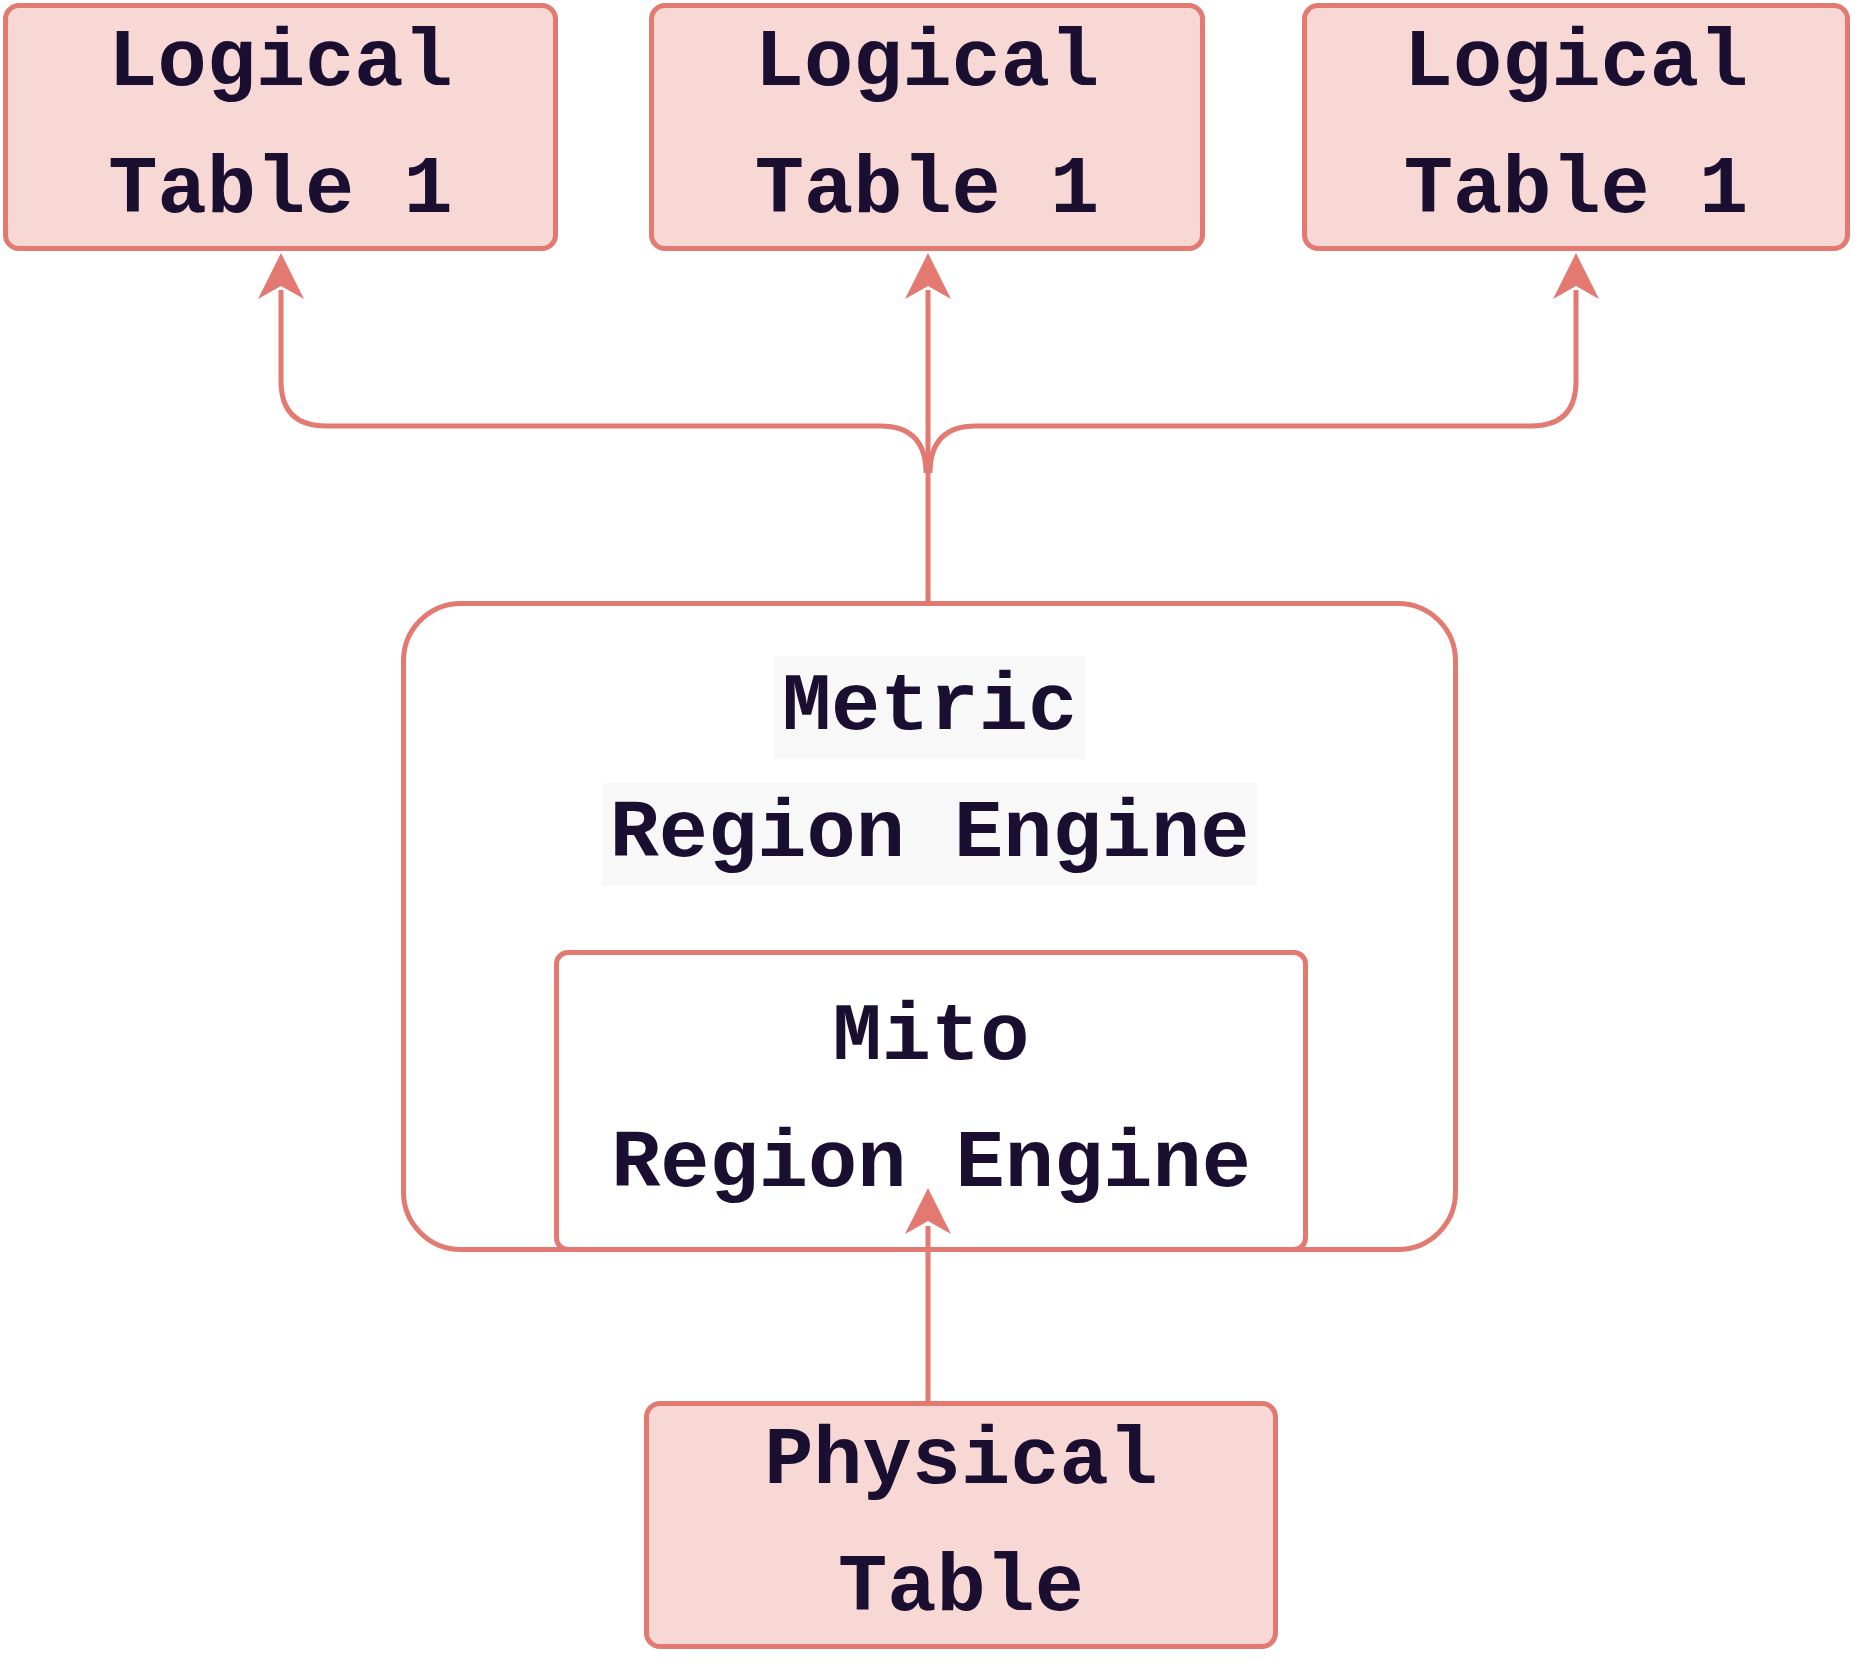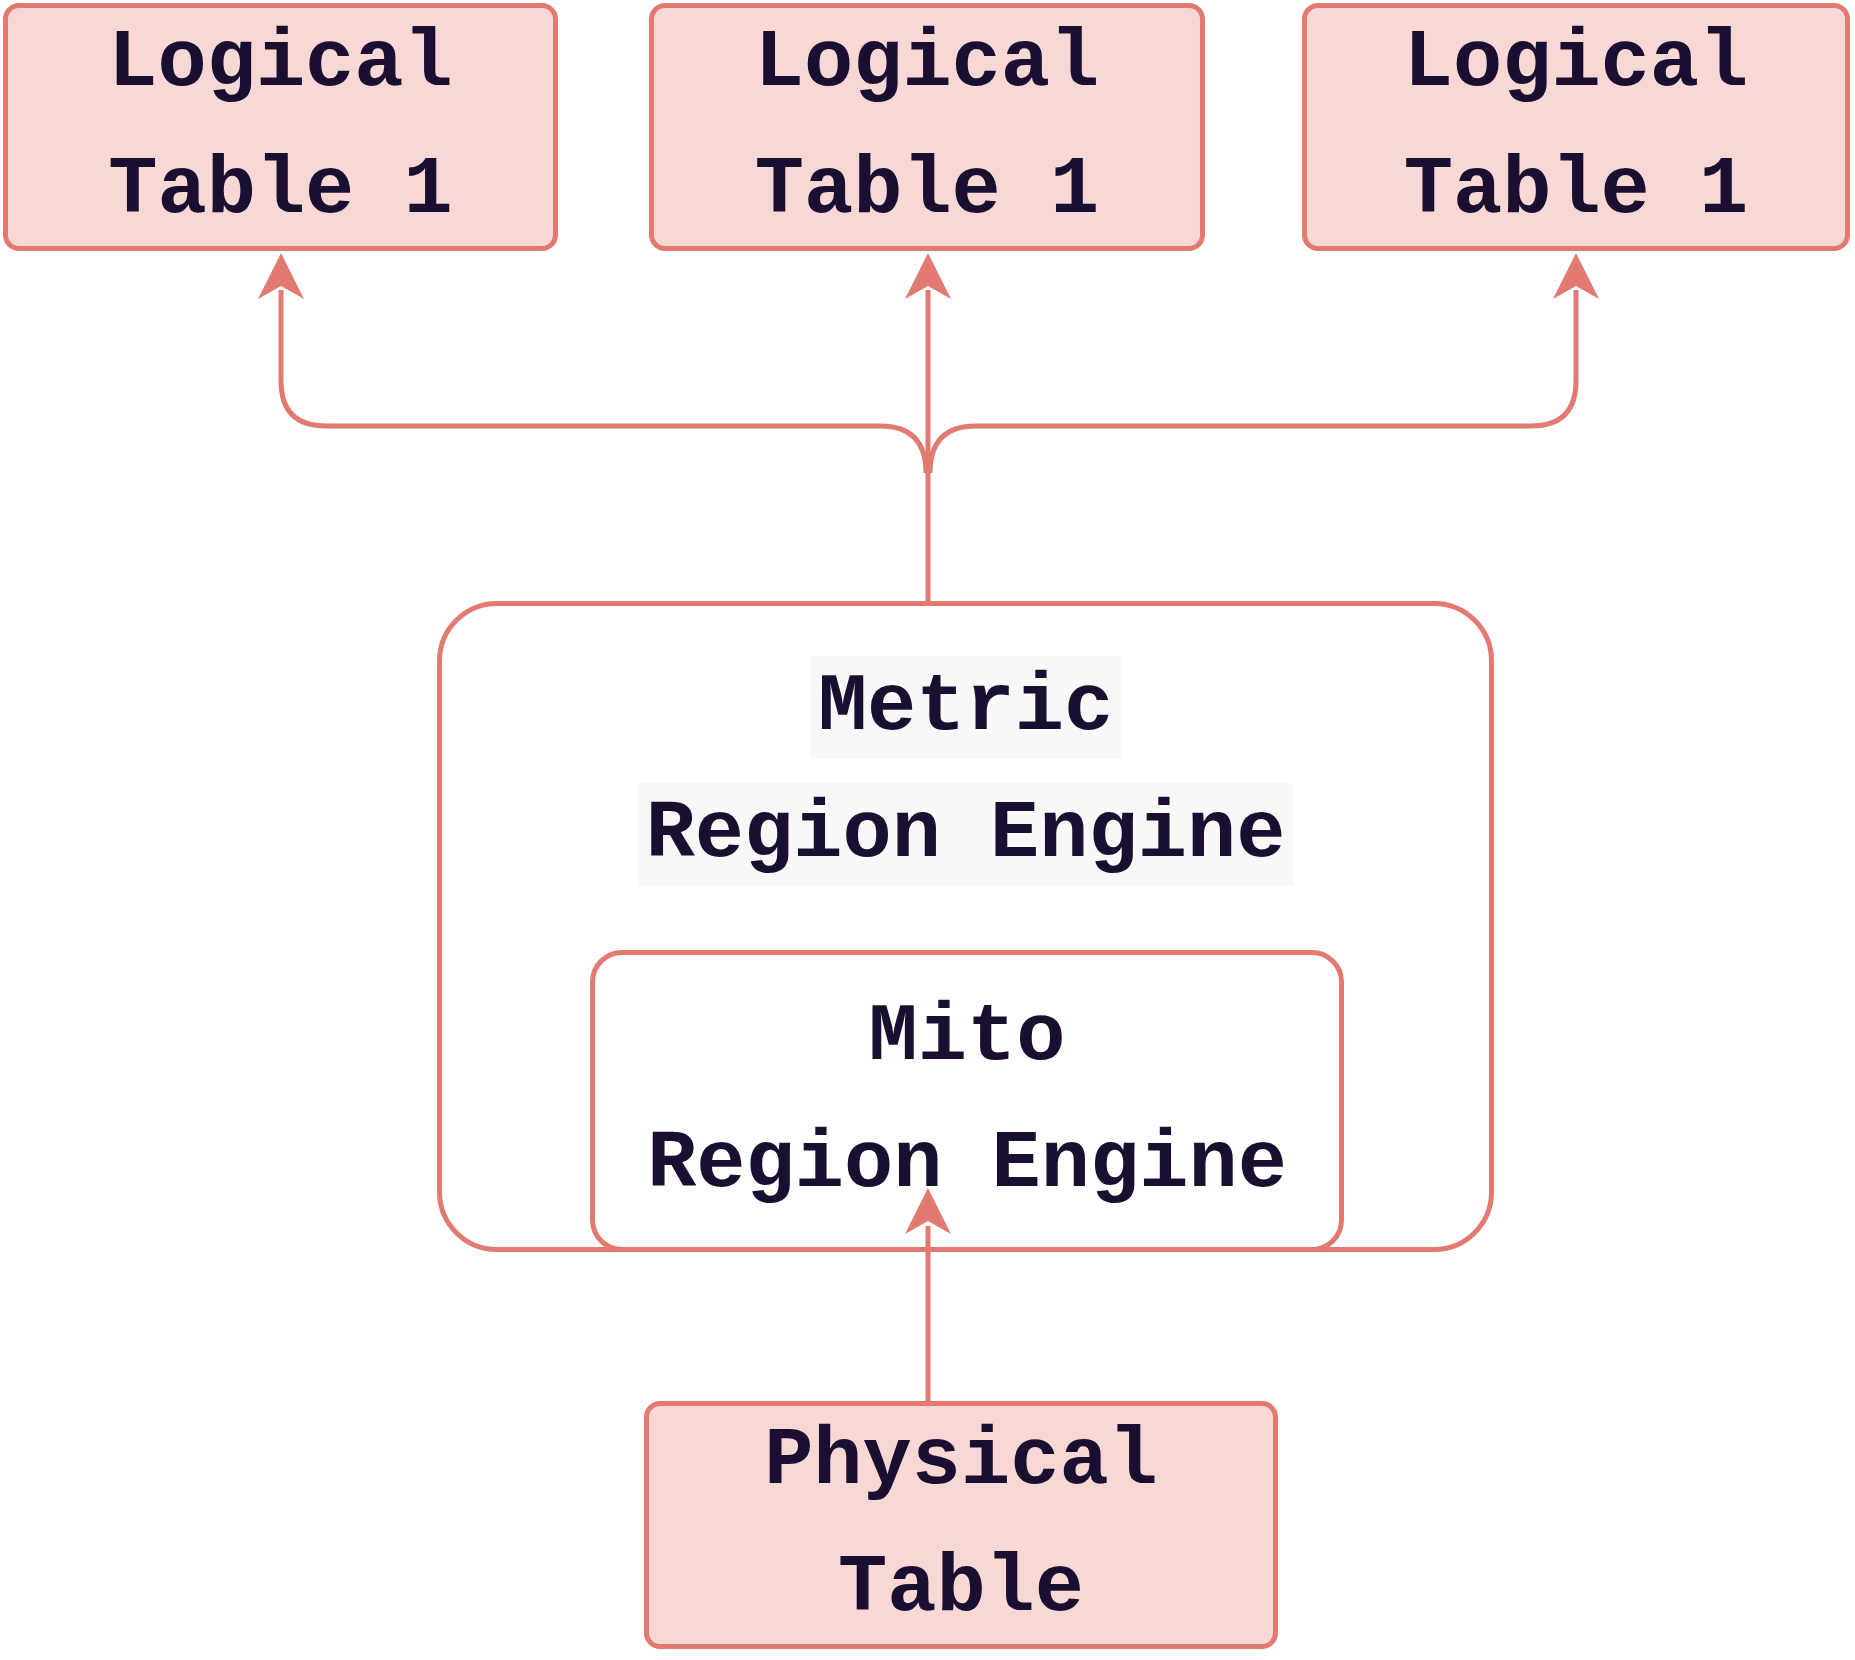--- a/index.html
+++ b/index.html
@@ -58,32 +58,31 @@
     gap: 24px;
   }
   .node.pink {
     background: var(--node-fill-pink);
     border: 5px solid var(--node-stroke);
     border-radius: 16px;
   }
   .node.white {
     background: var(--node-fill-white);
     border: 5px solid var(--node-stroke);
-    margin-left: 36px;
   }
   .node-metric {
     left: 401px; top: 601px; width: 1057px; height: 651px;
     border-radius: 60px;
     justify-content: flex-start;
     padding-top: 50px;
     z-index: 1;
   }
   .node-mito {
     left: 554px; top: 950px; width: 754px; height: 302px;
-    border-radius: 32px;
+    border-radius: 14px;
     z-index: 2;
   }
   .node-lt-a { left: 3px;    top: 3px; width: 555px; height: 248px; }
   .node-lt-b { left: 649px;  top: 3px; width: 556px; height: 248px; }
   .node-lt-c { left: 1302px; top: 3px; width: 548px; height: 248px; }
   .node-physical { left: 644px; top: 1401px; width: 634px; height: 248px; border-radius: 24px; }
   .line { display: block; white-space: pre; }
   .line-bg { background: var(--label-background); padding: 0 8px; }
 </style>
 </head>

